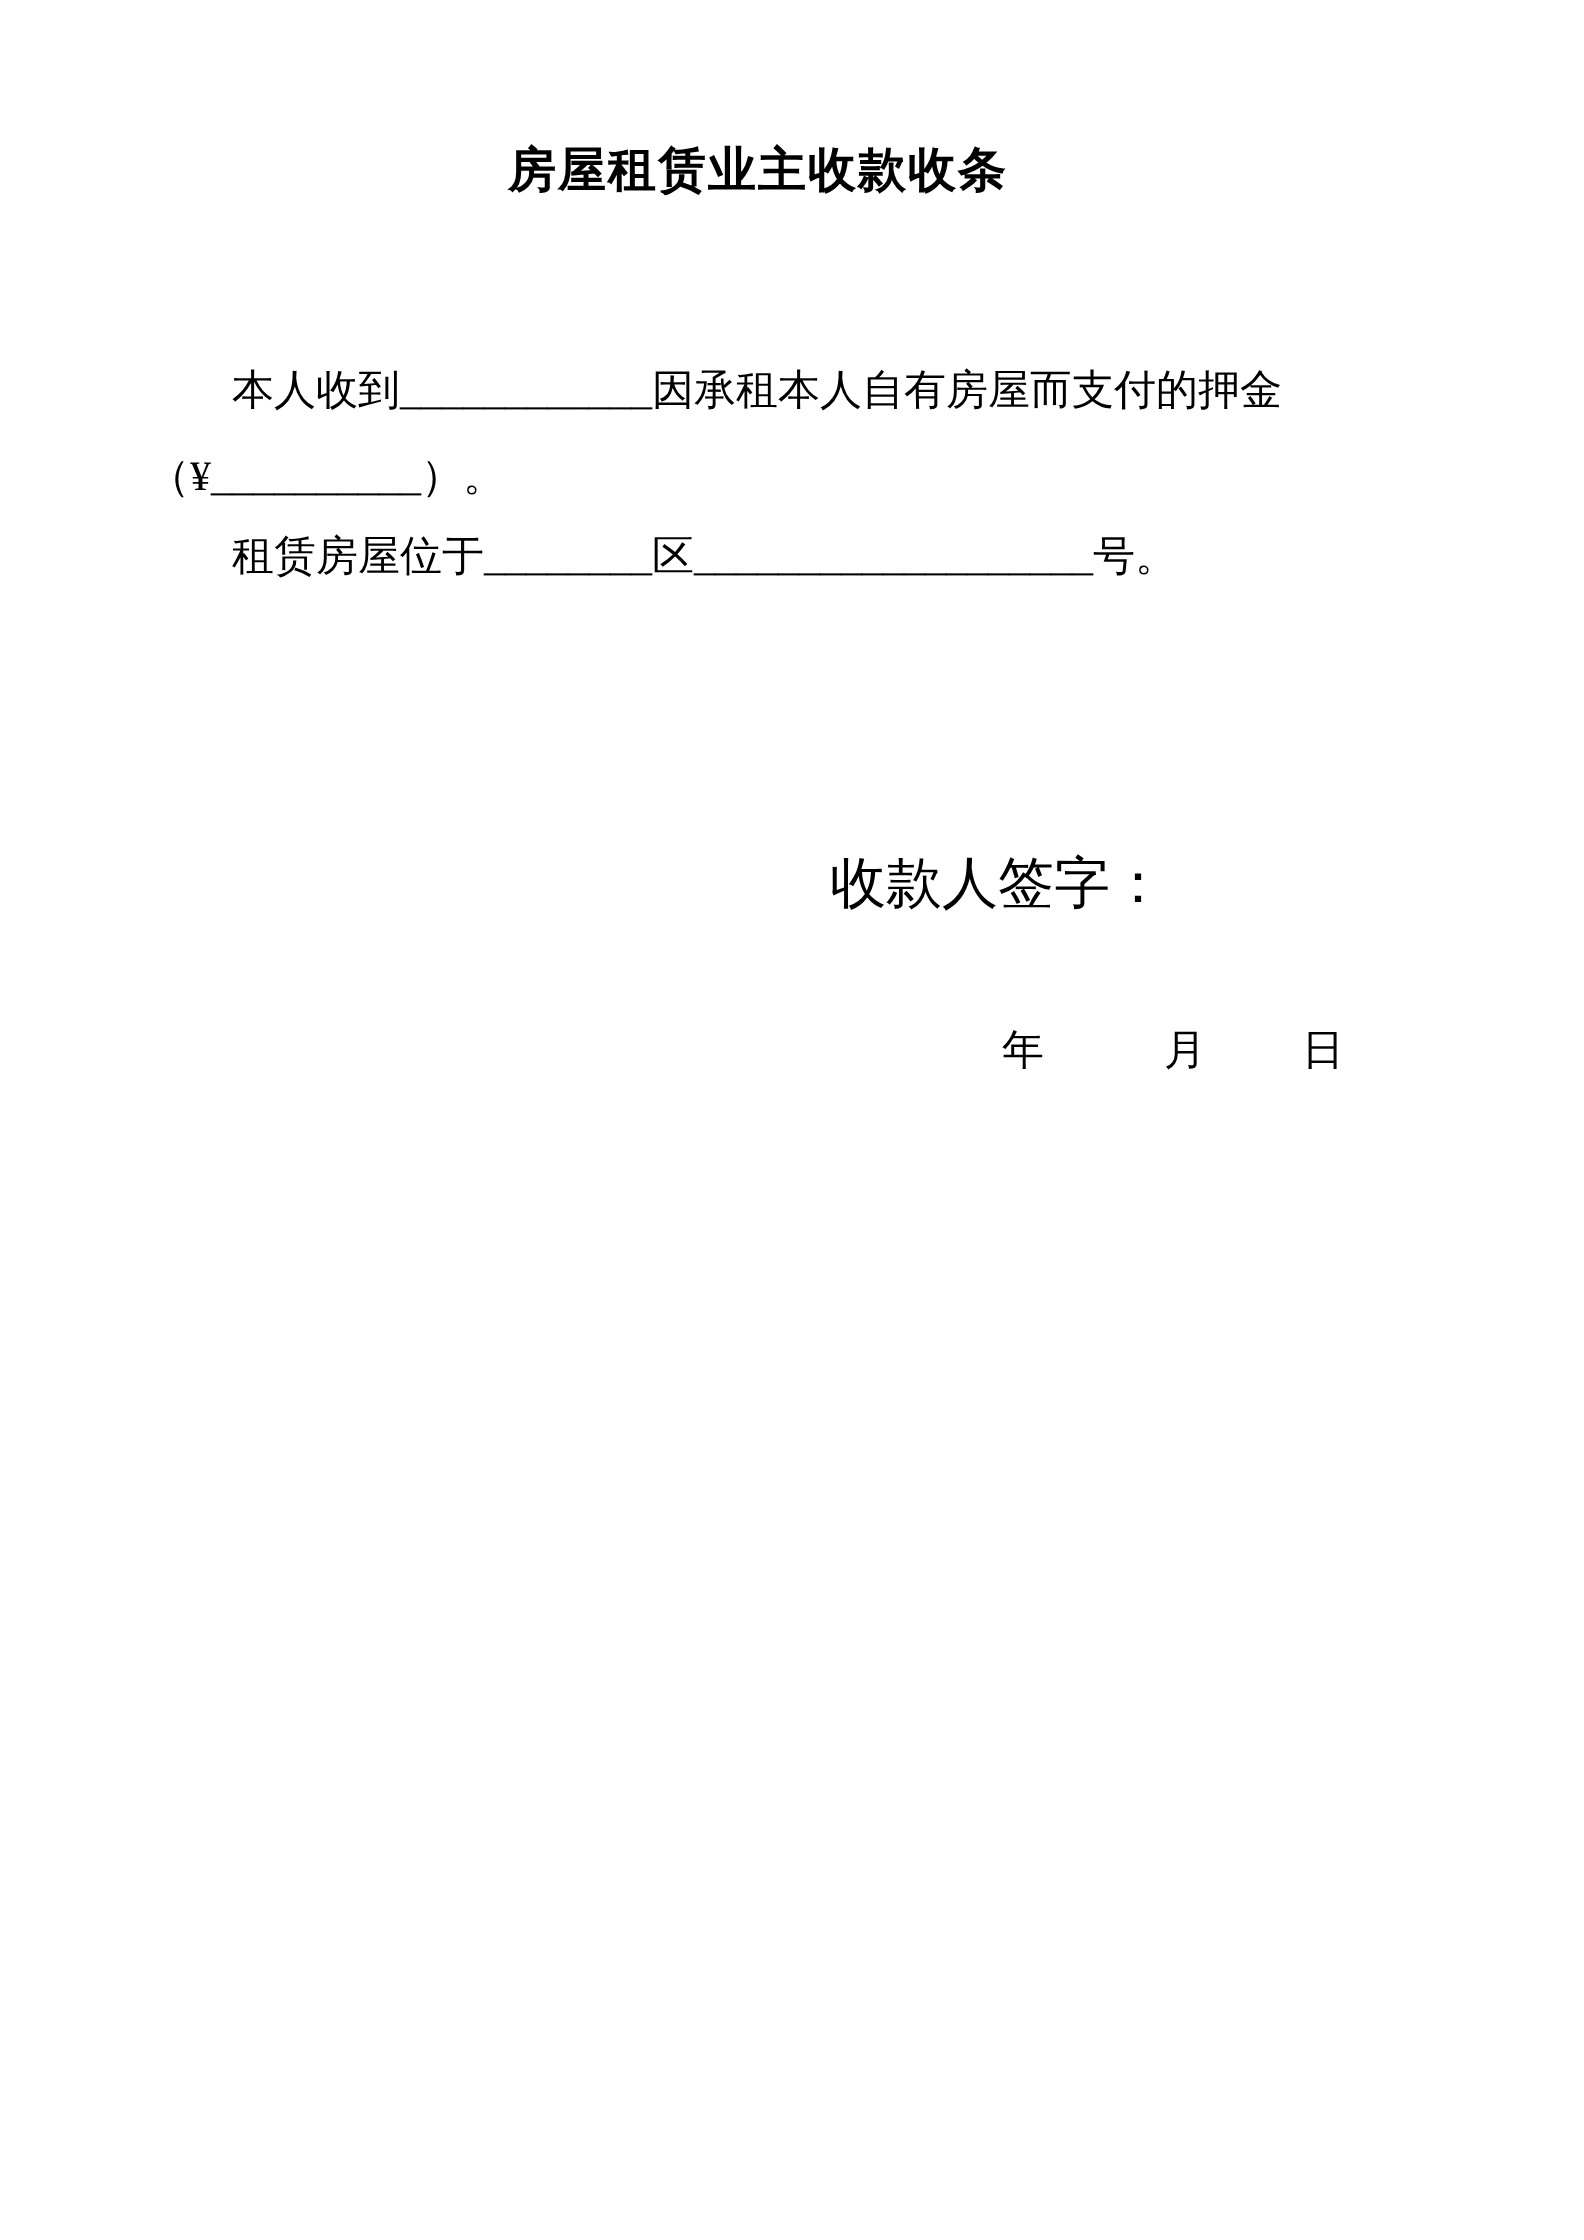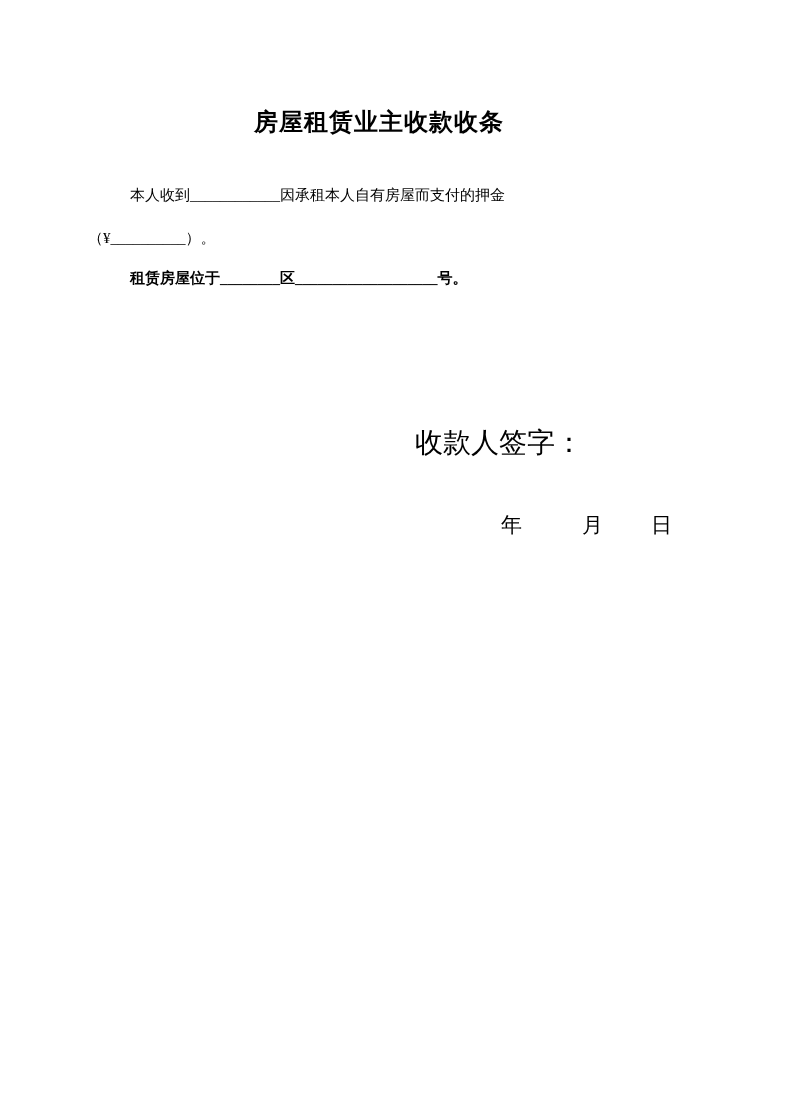--- a/index.html
+++ b/index.html
@@ -20,36 +20,35 @@
     position: absolute;
     top: 70px;
     left: 86px;
     width: 586px;
     text-align: center;
     font-size: 24px;
     font-weight: bold;
     line-height: 32px;
     letter-spacing: 1px;
     white-space: nowrap;
-    margin-top: 36px;
   }
   .para {
     position: absolute;
-    left: 88px;
+    left: 74px;
     width: 625px;
-    font-size: 15px;
+    font-size: 21px;
     line-height: 34px;
     white-space: nowrap;
   }
   .para.indent {
     text-indent: 42px;
   }
   .line-1 { top: 178px; }
   .line-2 { top: 221px; }
-  .line-3 { top: 261px; font-weight: bold; }
+  .line-3 { top: 261px; }
   .blank {
     letter-spacing: 0;
     white-space: pre;
   }
   .signature-line {
     position: absolute;
     top: 426px;
     left: 415px;
     font-size: 28px;
     line-height: 34px;

